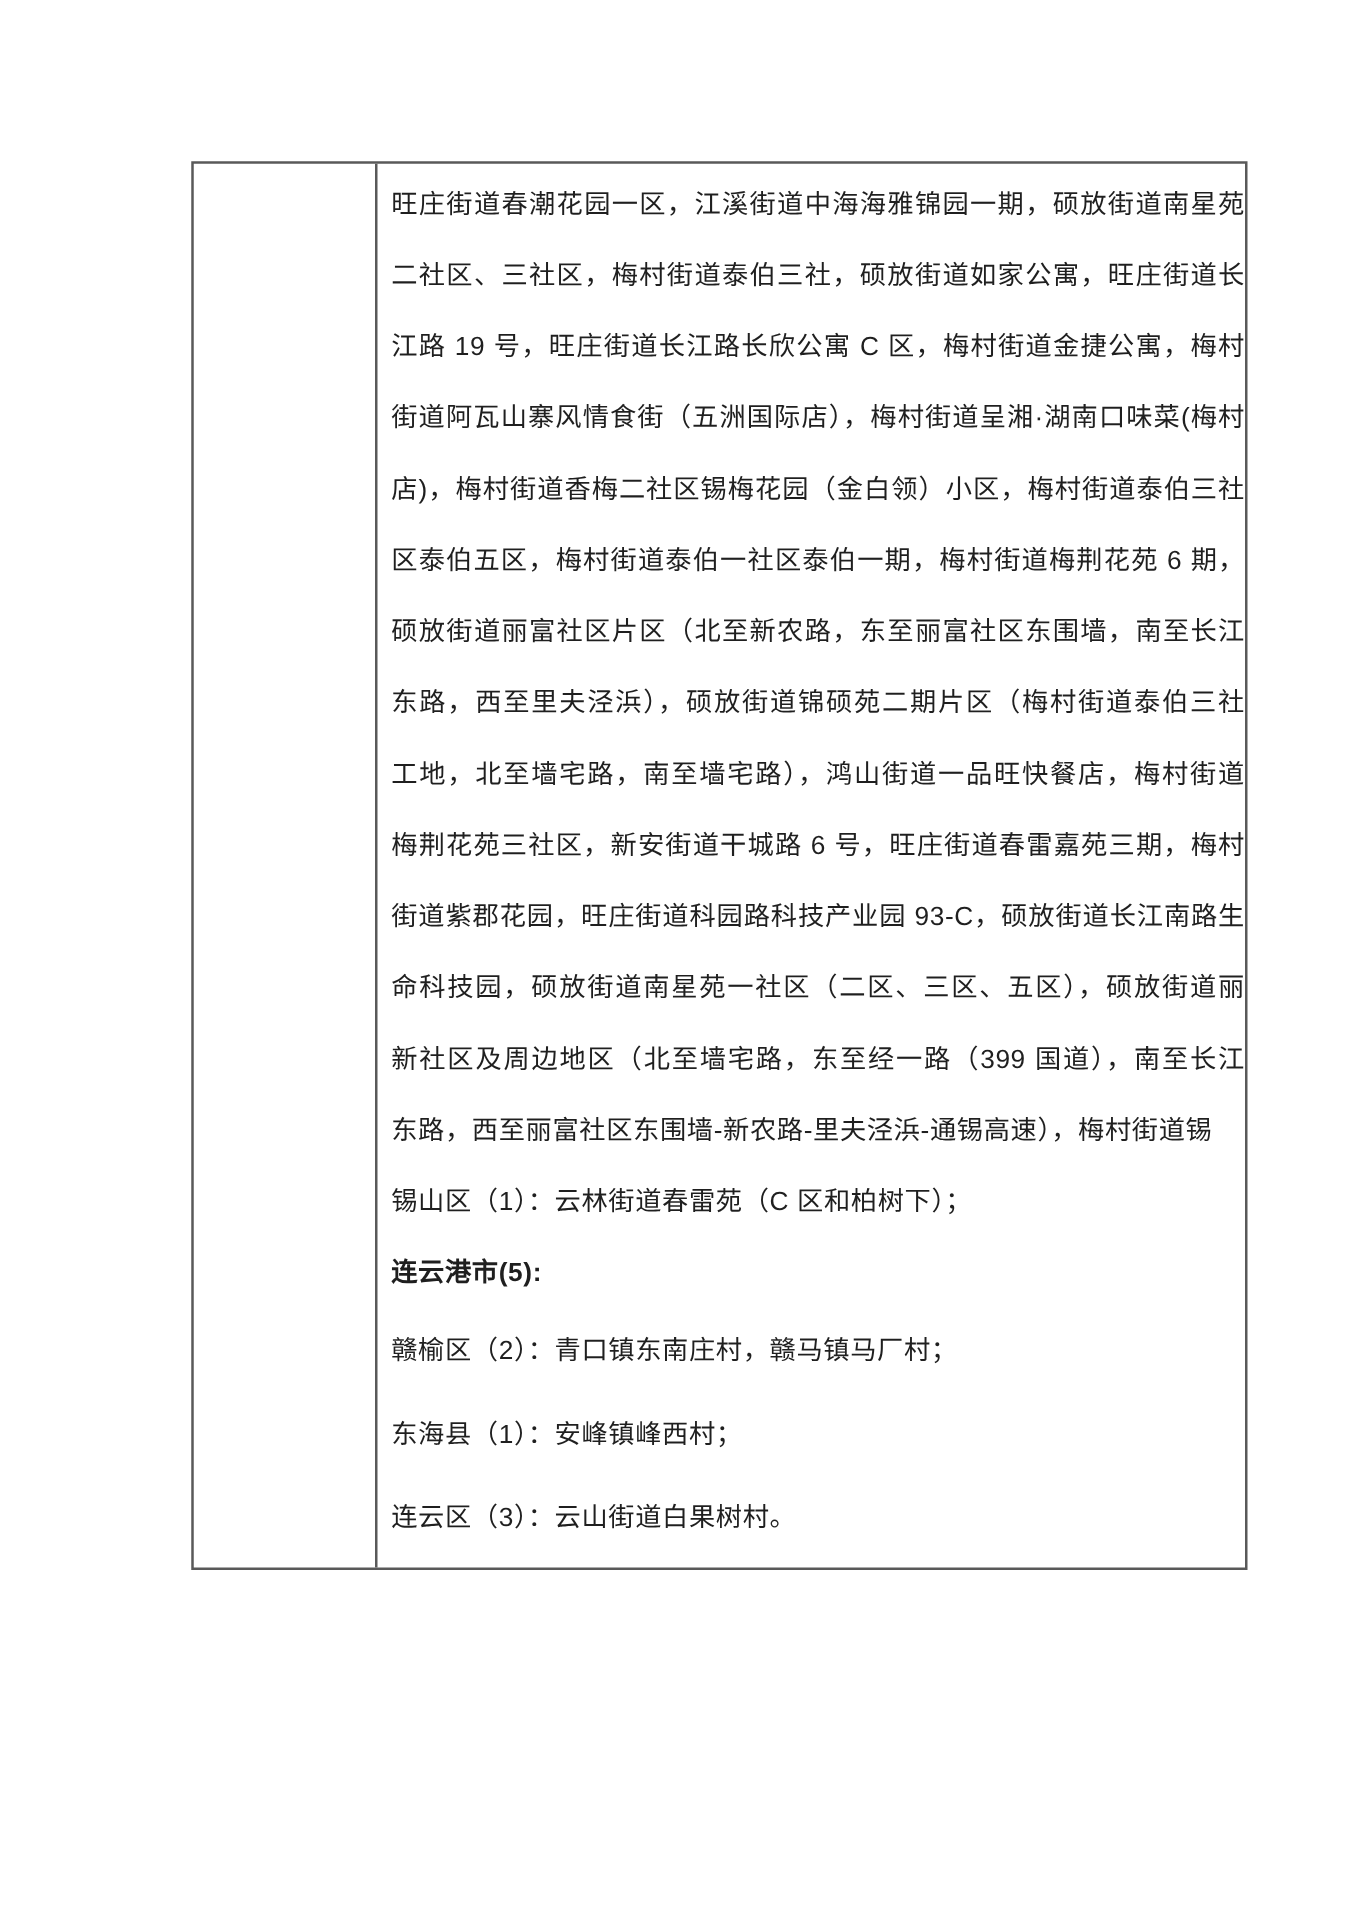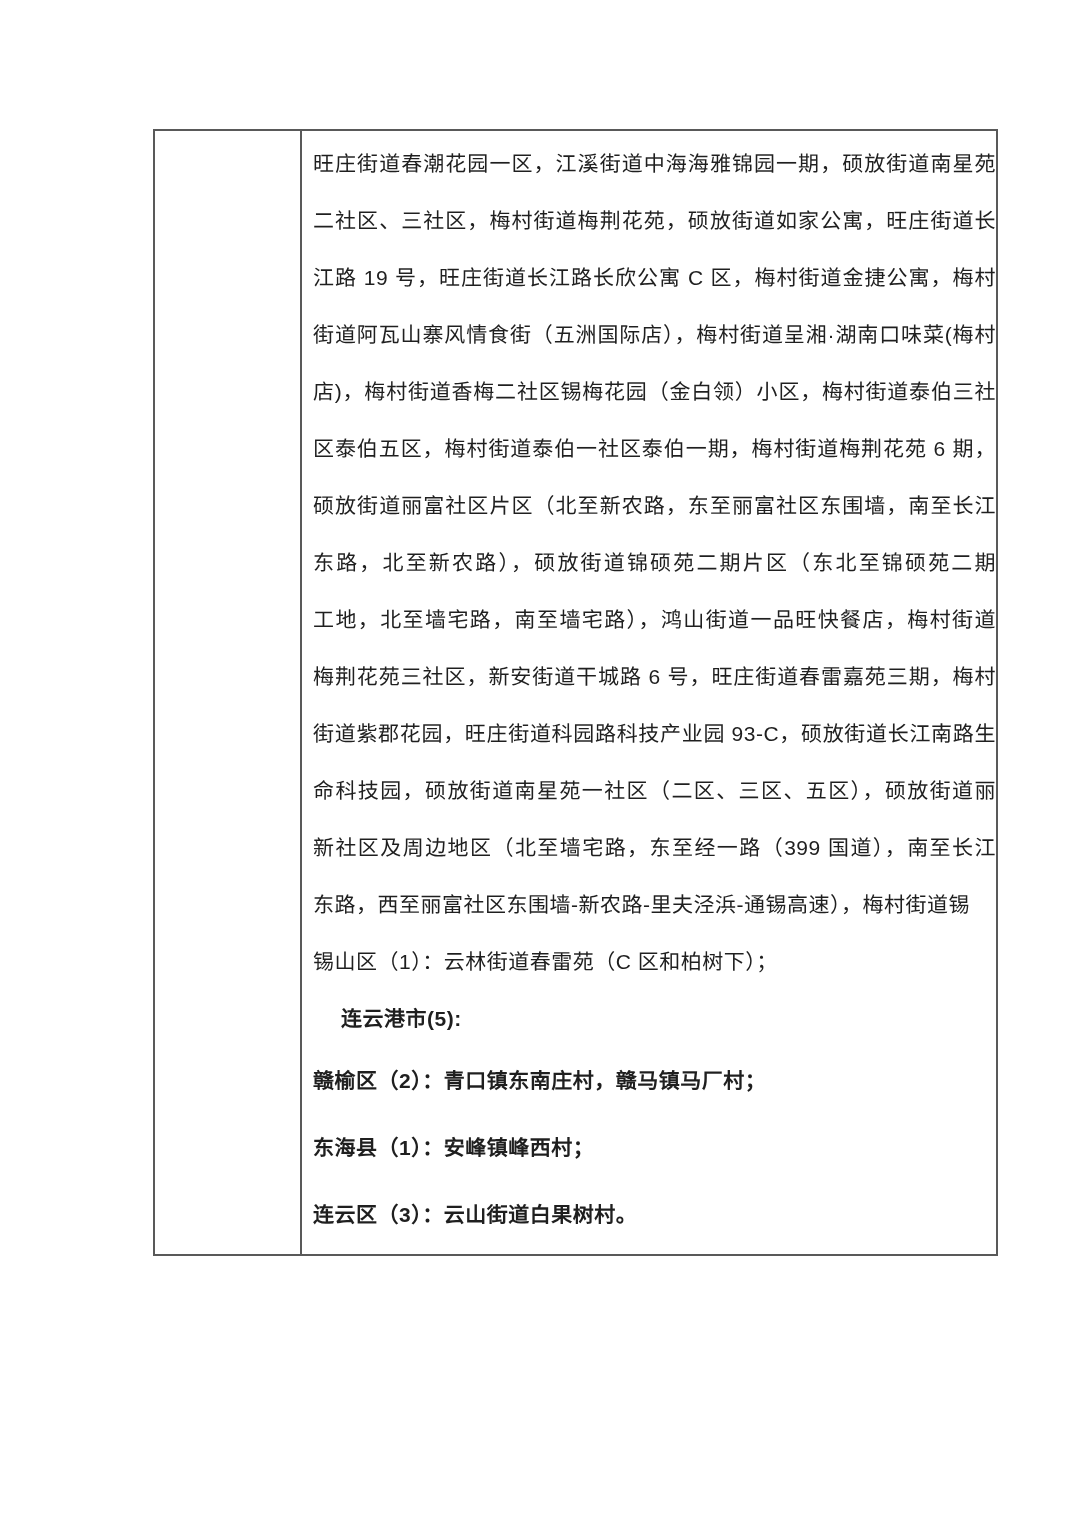--- a/index.html
+++ b/index.html
@@ -53,45 +53,43 @@
   
   .wrapped .ln:last-child {
     text-align: left;
     text-align-last: left;
   }
   .ln-heading {
     height: 57px;
     line-height: 57px;
     font-weight: 700;
     letter-spacing: 0.5px;
-    margin-left: 28px;
   }
   .districts .ln {
     height: 67px;
     line-height: 67px;
-    font-weight: bold;
   }
 </style>
 </head>
 <body style="background: rgb(255, 255, 255);">
 
 <div class="doc-table">
   <div class="cell-left"></div>
   <div class="cell-right">
 
     <div class="wrapped">
 
     <div class="ln">旺庄街道春潮花园一区，江溪街道中海海雅锦园一期，硕放街道南星苑</div>
-        <div class="ln">二社区、三社区，梅村街道梅荆花苑，硕放街道如家公寓，旺庄街道长</div>
+        <div class="ln">二社区、三社区，梅村街道泰伯三社，硕放街道如家公寓，旺庄街道长</div>
         <div class="ln">江路 19 号，旺庄街道长江路长欣公寓 C 区，梅村街道金捷公寓，梅村</div>
         <div class="ln">街道阿瓦山寨风情食街（五洲国际店），梅村街道呈湘·湖南口味菜(梅村</div>
         <div class="ln">店)，梅村街道香梅二社区锡梅花园（金白领）小区，梅村街道泰伯三社</div>
         <div class="ln">区泰伯五区，梅村街道泰伯一社区泰伯一期，梅村街道梅荆花苑 6 期，</div>
         <div class="ln">硕放街道丽富社区片区（北至新农路，东至丽富社区东围墙，南至长江</div>
-        <div class="ln">东路，北至新农路），硕放街道锦硕苑二期片区（东北至锦硕苑二期</div>
+        <div class="ln">东路，西至里夫泾浜），硕放街道锦硕苑二期片区（梅村街道泰伯三社</div>
         <div class="ln">工地，北至墙宅路，南至墙宅路），鸿山街道一品旺快餐店，梅村街道</div>
         <div class="ln">梅荆花苑三社区，新安街道干城路 6 号，旺庄街道春雷嘉苑三期，梅村</div>
         <div class="ln">街道紫郡花园，旺庄街道科园路科技产业园 93-C，硕放街道长江南路生</div>
         <div class="ln">命科技园，硕放街道南星苑一社区（二区、三区、五区），硕放街道丽</div>
         <div class="ln">新社区及周边地区（北至墙宅路，东至经一路（399 国道），南至长江</div>
         <div class="ln">东路，西至丽富社区东围墙-新农路-里夫泾浜-通锡高速），梅村街道锡</div>
       </div>
 
     <div class="ln">锡山区（1）：云林街道春雷苑（C 区和柏树下）；</div>
 

